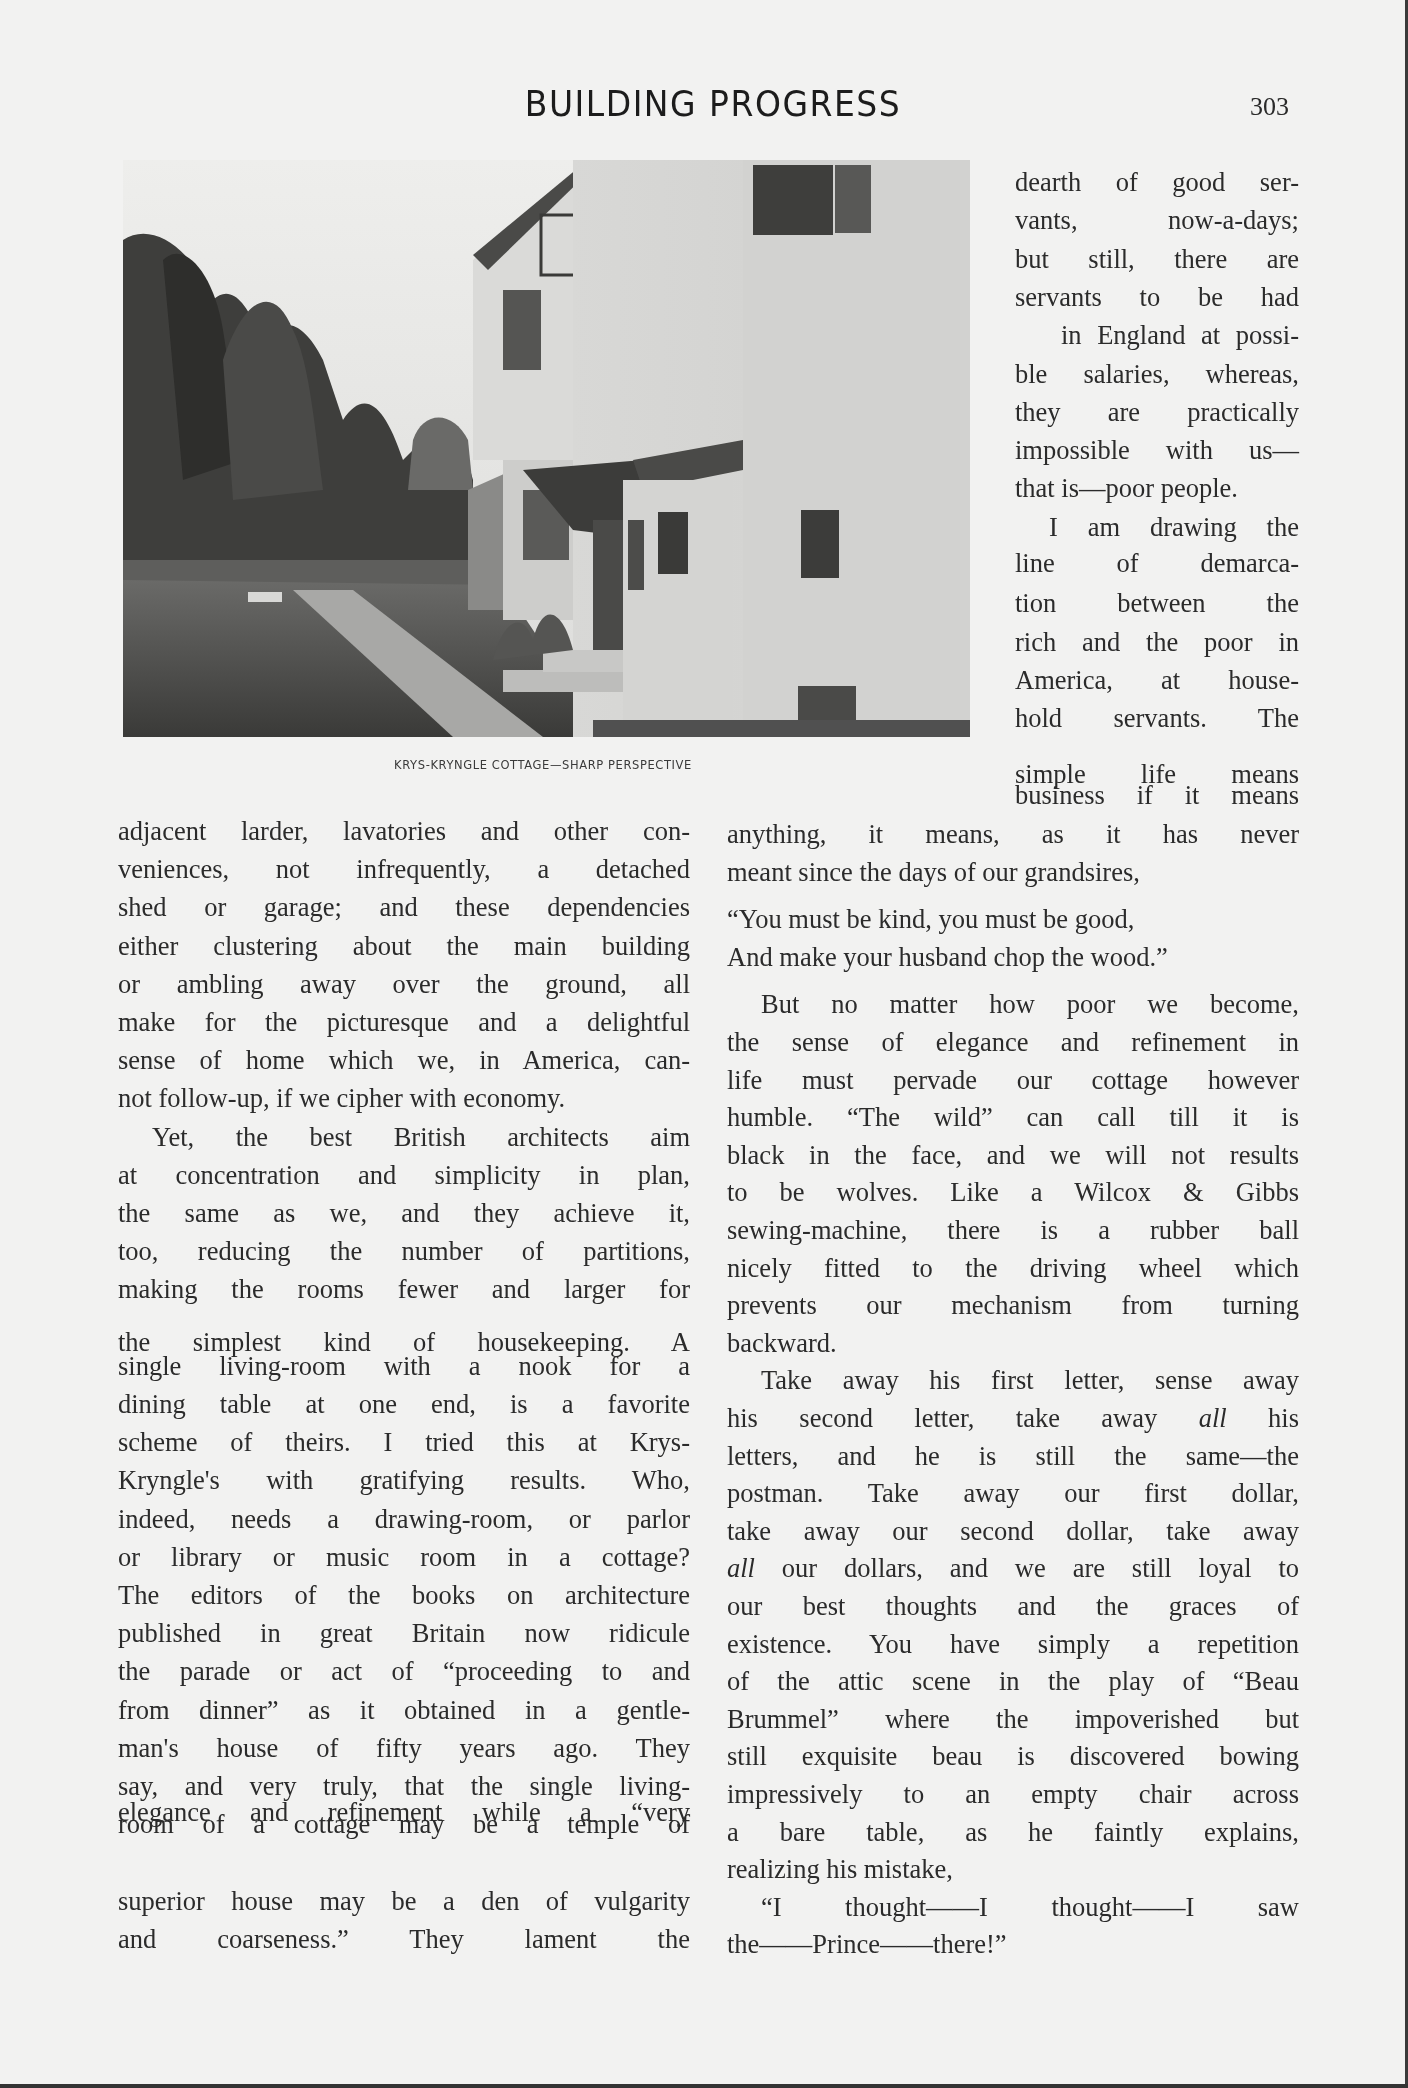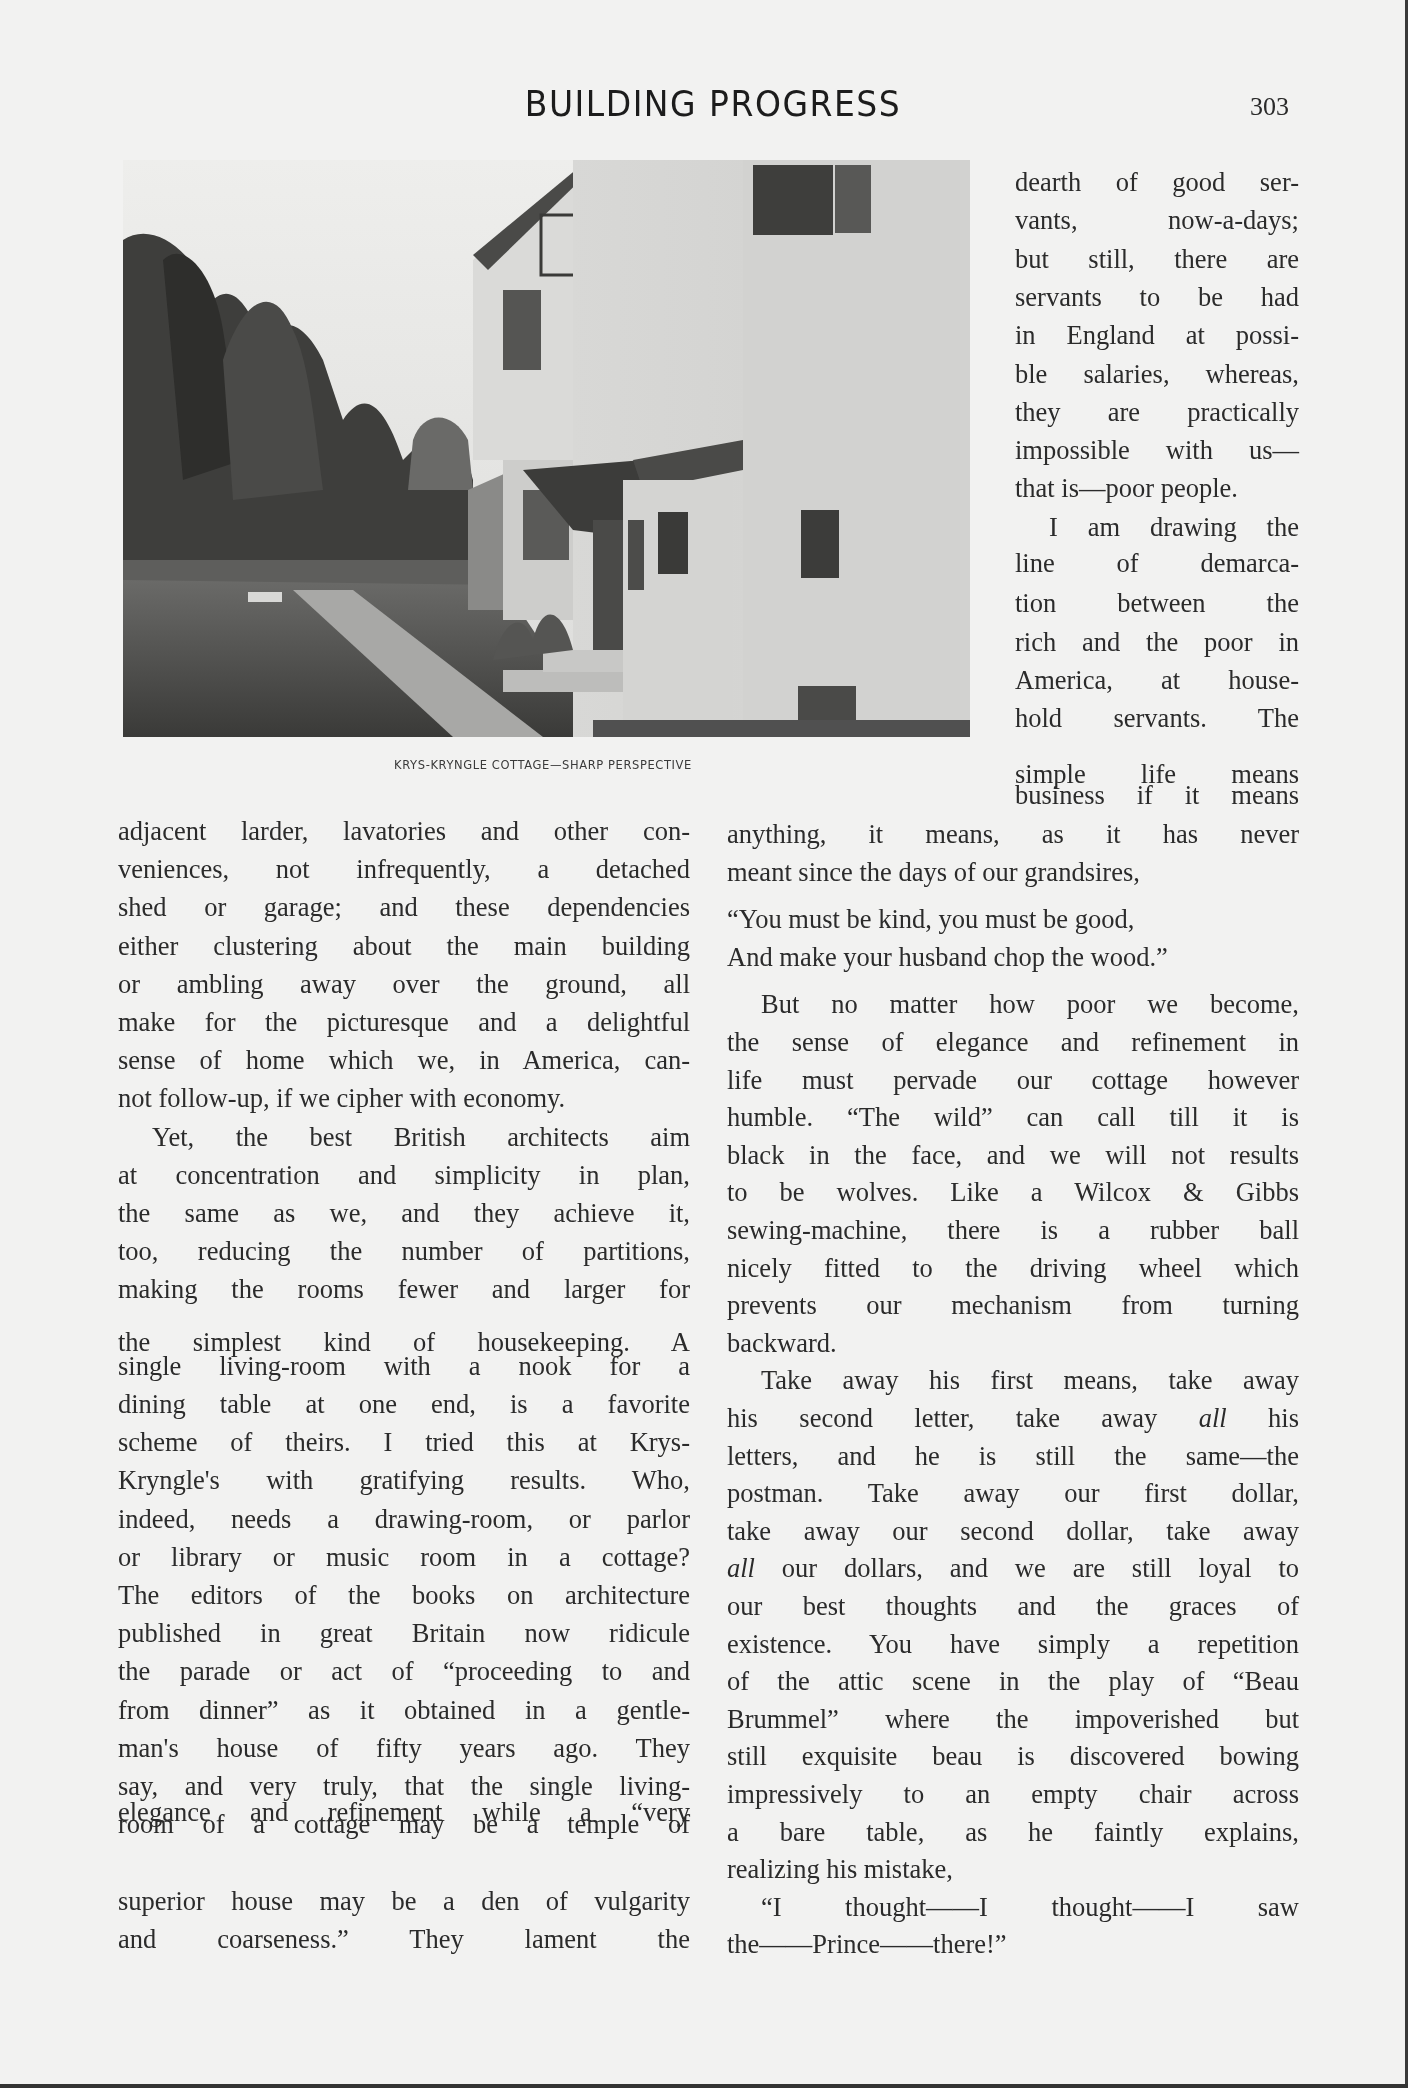--- a/index.html
+++ b/index.html
@@ -122,21 +122,21 @@
     <rect x="470" y="560" width="377" height="17" fill="#505050"></rect>
   </svg>
 </div>
 <div class="caption">KRYS-KRYNGLE COTTAGE—SHARP PERSPECTIVE</div>
 
 <div class="col" id="col-narrow">
     <div class="line" style="top: 0px;">dearth of good ser-</div>
     <div class="line" style="top: 38.3px;">vants, now-a-days;</div>
     <div class="line" style="top: 76.6px;">but still, there are</div>
     <div class="line" style="top: 114.9px;">servants to be had</div>
-    <div class="line" style="top: 153.2px;">in England at possi-</div>
+    <div class="line" style="top: 153.2px; margin-left: 46px;">in England at possi-</div>
     <div class="line" style="top: 191.5px;">ble salaries, whereas,</div>
     <div class="line" style="top: 229.8px;">they are practically</div>
     <div class="line" style="top: 268.1px;">impossible with us—</div>
     <div class="line last" style="top: 306.4px;">that is—poor people.</div>
     <div class="line indent" style="top: 344.7px;">I am drawing the</div>
     <div class="line" style="top: 363px; margin-top: 18px;">line of demarca-</div>
     <div class="line" style="top: 421.3px;">tion between the</div>
     <div class="line" style="top: 459.6px;">rich and the poor in</div>
     <div class="line" style="top: 497.9px;">America, at house-</div>
     <div class="line" style="top: 536.2px;">hold servants. The</div>
@@ -183,21 +183,21 @@
     <div class="line indent" style="top: 170.4px;">But no matter how poor we become,</div>
     <div class="line" style="top: 208px;">the sense of elegance and refinement in</div>
     <div class="line" style="top: 245.6px;">life must pervade our cottage however</div>
     <div class="line" style="top: 283.2px;">humble. “The wild” can call till it is</div>
     <div class="line" style="top: 320.8px;">black in the face, and we will not results</div>
     <div class="line" style="top: 358.4px;">to be wolves. Like a Wilcox &amp; Gibbs</div>
     <div class="line" style="top: 396px;">sewing-machine, there is a rubber ball</div>
     <div class="line" style="top: 433.6px;">nicely fitted to the driving wheel which</div>
     <div class="line" style="top: 471.2px;">prevents our mechanism from turning</div>
     <div class="line last" style="top: 508.8px;">backward.</div>
-    <div class="line indent" style="top: 546.4px;">Take away his first means, take away</div>
+    <div class="line indent" style="top: 546.4px;">Take away his first letter, sense away</div>
     <div class="line" style="top: 584px;">his second letter, take away <em>all</em> his</div>
     <div class="line" style="top: 621.6px;">letters, and he is still the same—the</div>
     <div class="line" style="top: 659.2px;">postman. Take away our first dollar,</div>
     <div class="line" style="top: 696.8px;">take away our second dollar, take away</div>
     <div class="line" style="top: 734.4px;"><em>all</em> our dollars, and we are still loyal to</div>
     <div class="line" style="top: 772px;">our best thoughts and the graces of</div>
     <div class="line" style="top: 809.6px;">existence. You have simply a repetition</div>
     <div class="line" style="top: 847.2px;">of the attic scene in the play of “Beau</div>
     <div class="line" style="top: 884.8px;">Brummel” where the impoverished but</div>
     <div class="line" style="top: 922.4px;">still exquisite beau is discovered bowing</div>

